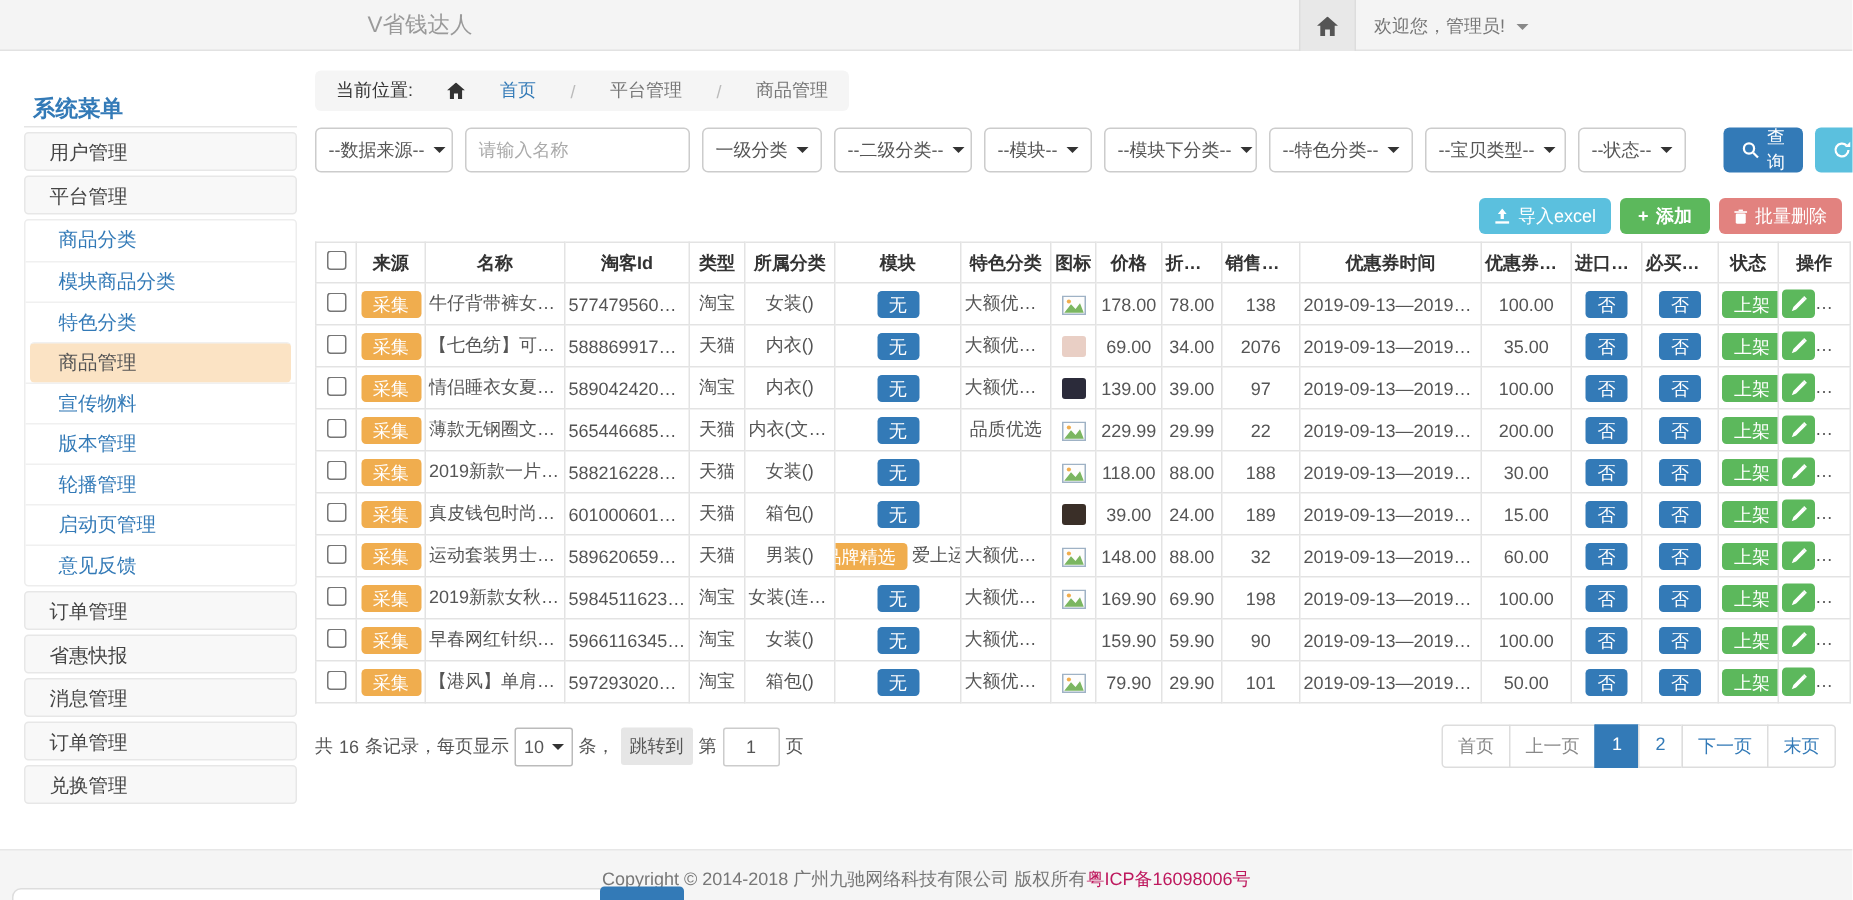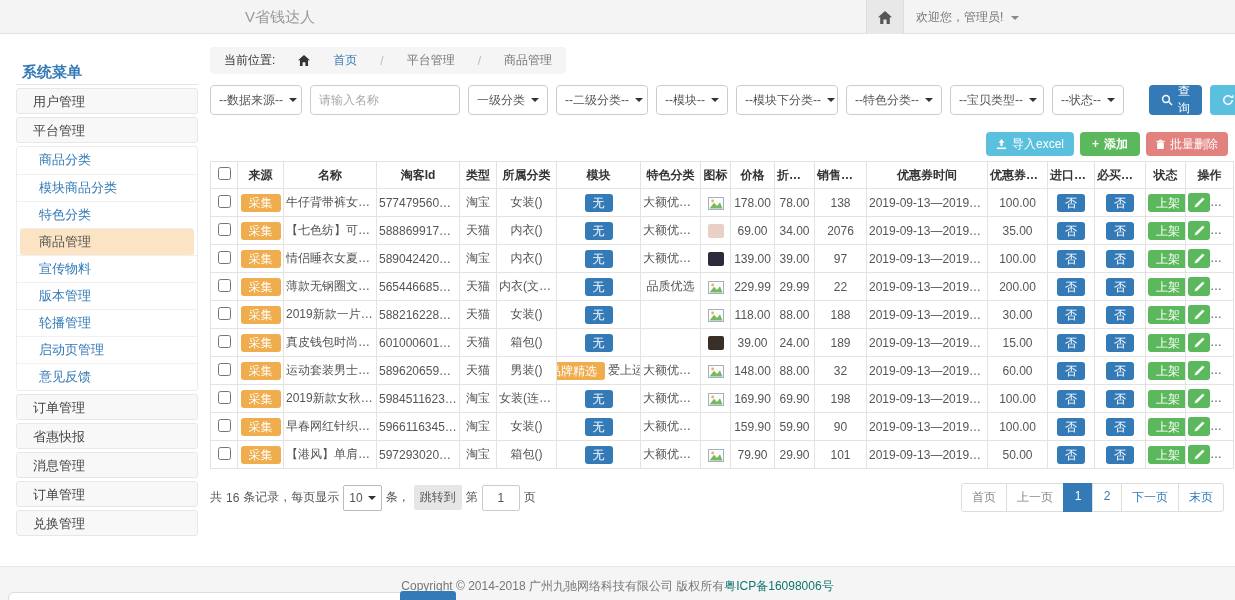--- a/index.html
+++ b/index.html
@@ -74,21 +74,21 @@
   .jump-input { width:38px; height:26px; border:1px solid #ccc; border-radius:2px; text-align:center; font-family:inherit; font-size:12px; color:#555; }
   .pager { margin-left:auto; display:flex; margin-right:4px; }
   .pager .pg { min-width:30px; padding:5px 10px; border:1px solid #ddd; background:#fff; color:#337ab7; text-align:center; cursor:pointer; margin-left:-1px; }
   .pager .pg.disabled { color:#888; }
   .pager .pg.active { background:#337ab7; border-color:#337ab7; color:#fff; }
   .pager .pg:first-child { border-radius:3px 0 0 3px; margin-left:0; }
   .pager .pg:last-child { border-radius:0 3px 3px 0; }
 
   
   .footer { position:absolute; left:0; top:566px; width:1235px; height:34px; background:#f5f5f5; border-top:1px solid #e7e7e7; text-align:center; color:#777; padding-top:11px; z-index:5; }
-  .footer a { color:#0f766e; text-decoration:none; cursor:pointer; }
+  .footer a { color:#be185d; text-decoration:none; cursor:pointer; }
   .cut-panel { position:absolute; left:8px; top:592px; width:402px; height:8px; background:#fff; border:1px solid #ddd; border-bottom:none; border-radius:6px 6px 0 0; z-index:6; }
   .cut-blue { position:absolute; left:400px; top:591px; width:56px; height:9px; background:#337ab7; border-radius:3px 3px 0 0; z-index:7; }
 
   svg { display:block; }
 </style>
 </head>
 <body>
 
 <div class="stage">
 

